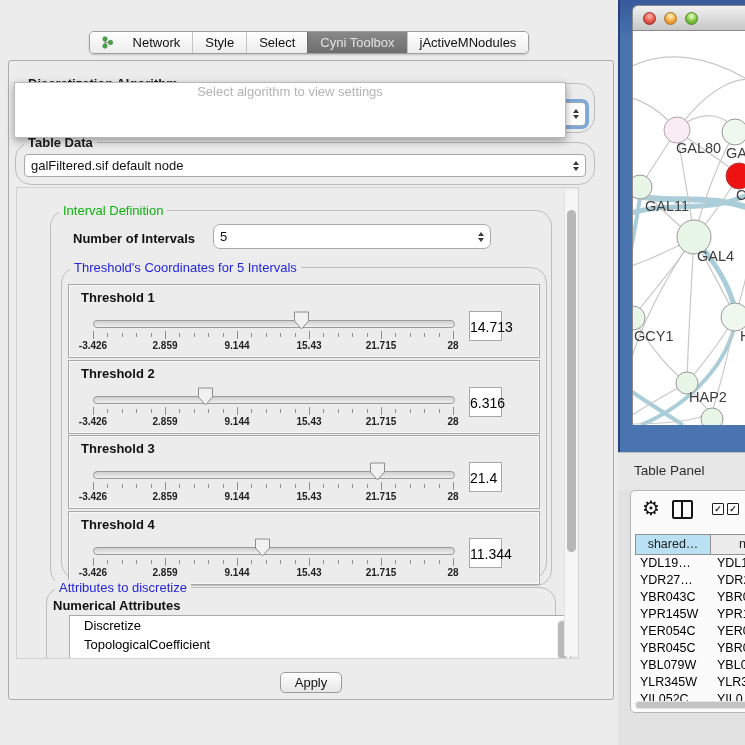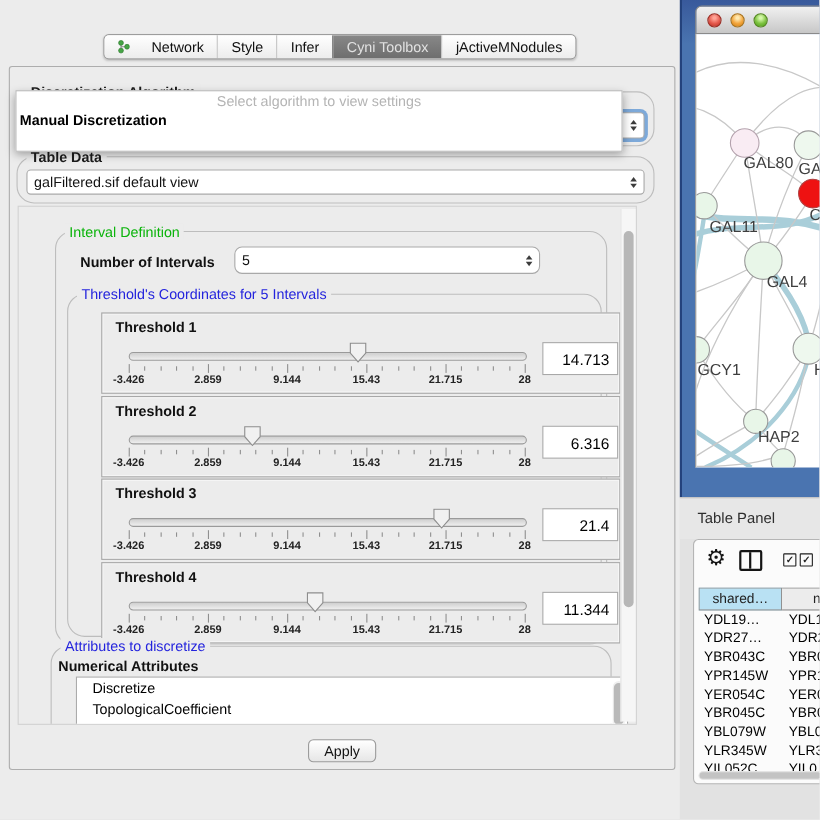--- a/index.html
+++ b/index.html
@@ -49,32 +49,32 @@
   .popup-prompt{height:18px;line-height:18px;text-align:center;color:#b4b4b4;}
   .popup-item{height:18px;line-height:18px;padding-left:3px;color:#000;}
   .popup-item.selected{font-weight:bold;}
   
   .scrollarea{position:absolute;left:7px;top:126px;width:563px;height:472px;overflow:hidden;border:1px solid #d2d2d2;box-sizing:border-box;}
   .interval-group{left:33px;top:22px;width:500px;height:374px;}
   .noi-label{position:absolute;left:22px;top:20px;font-size:13px;font-weight:bold;color:#111;}
   .noi-combo{left:162px;top:13px;width:278px;height:25px;border-radius:7px;}
   .thr-group{left:10px;top:56px;width:484px;height:310px;}
   .thr-box{position:absolute;left:6px;width:470px;height:72px;border:1px solid #a8a8a8;background:#ececec;
-    box-shadow:inset 0 0 0 1px #f8f8f8;margin-left:24px;}
+    box-shadow:inset 0 0 0 1px #f8f8f8;}
   .thr-label{position:absolute;left:12px;top:5px;font-size:13px;font-weight:bold;color:#111;}
   .slider{position:absolute;left:0;top:0;width:470px;height:72px;}
   .track{position:absolute;left:24px;top:35px;width:360px;height:6px;border:1px solid #9a9a9a;border-radius:4px;
     background:linear-gradient(#cfcfcf,#efefef);}
   .thumb{position:absolute;top:26px;width:17px;height:19px;z-index:2;}
   .ticks{position:absolute;left:24px;top:46px;width:361px;height:9px;}
   .tick{position:absolute;top:2px;width:1px;height:4px;background:#8f8f8f;}
   .tick.major{top:0;height:8px;}
   .ticklabels{position:absolute;left:24px;top:55px;width:361px;height:12px;}
   .ticklabel{position:absolute;transform:translateX(-50%);font-size:10px;font-weight:bold;color:#222;white-space:nowrap;}
-  .thr-value{position:absolute;left:400px;top:26px;width:69px;height:30px;background:#fff;border:1px solid #a8a8a8;
+  .thr-value{position:absolute;left:400px;top:26px;width:33px;height:30px;background:#fff;border:1px solid #a8a8a8;
     font-size:14px;line-height:30px;text-align:right;padding-right:7px;box-sizing:border-box;color:#000;}
   .attr-group{left:29px;top:399px;width:508px;height:120px;}
   .attr-sub{position:absolute;left:6px;top:10px;font-size:13px;font-weight:bold;color:#111;}
   .listbox{position:absolute;left:22px;top:27px;width:500px;height:62px;background:#fff;border:1px solid #ababab;overflow:hidden;}
   .attr-item{font-size:13px;line-height:19px;padding-left:14px;color:#000;white-space:nowrap;}
   .list-scroll{position:absolute;right:2px;top:3px;width:11px;height:54px;background:#f0f0f0;border-radius:6px;}
   .list-scroll-thumb{position:absolute;left:1px;top:2px;width:9px;height:38px;background:#b9b9b9;border-radius:5px;}
   .vscroll{position:absolute;left:547px;top:2px;width:13px;height:466px;background:#f6f6f6;border-left:1px solid #e3e3e3;}
   .vscroll-thumb{position:absolute;left:2px;top:20px;width:9px;height:342px;background:#b7b7b7;border-radius:5px;}
   .apply-btn{position:absolute;left:271px;top:611px;width:62px;height:21px;border:1px solid #9b9b9b;border-radius:5px;
@@ -130,21 +130,21 @@
             <circle cx="3" cy="3" r="2.2" fill="#46a546" stroke="#2d7a2d" stroke-width="0.6"></circle>
             <circle cx="3" cy="10" r="2.2" fill="#46a546" stroke="#2d7a2d" stroke-width="0.6"></circle>
             <circle cx="8.5" cy="6.5" r="2.2" fill="#46a546" stroke="#2d7a2d" stroke-width="0.6"></circle>
           </svg>
           <span class="seg-label">Network</span>
         </div>
         <div class="seg-item">
           <span class="seg-label">Style</span>
         </div>
         <div class="seg-item">
-          <span class="seg-label">Infer</span>
+          <span class="seg-label">Select</span>
         </div>
         <div class="seg-item selected">
           <span class="seg-label">Cyni Toolbox</span>
         </div>
         <div class="seg-item">
           <span class="seg-label">jActiveMNodules</span>
         </div>
       </div>
   </div>
 
@@ -157,31 +157,30 @@
         <span class="stepper">
             <span class="arr-up"></span>
             <span class="arr-dn"></span>
           </span>
       </div>
     </div>
 
     <div class="group td-group">
       <span class="group-label dark">Table Data</span>
       <div class="combo td-combo">
-        <span class="combo-value">galFiltered.sif default view</span>
+        <span class="combo-value">galFiltered.sif default node</span>
         <span class="stepper">
             <span class="arr-up"></span>
             <span class="arr-dn"></span>
           </span>
       </div>
     </div>
 
     <div class="popup">
       <div class="popup-prompt">Select algorithm to view settings</div>
-      <div class="popup-item selected">Manual Discretization</div>
     </div>
 
     <div class="scrollarea">
 
       <div class="group interval-group">
         <span class="group-label green">Interval Definition</span>
         <span class="noi-label">Number of Intervals</span>
         <div class="combo noi-combo">
           <span class="combo-value">5</span>
           <span class="stepper">

